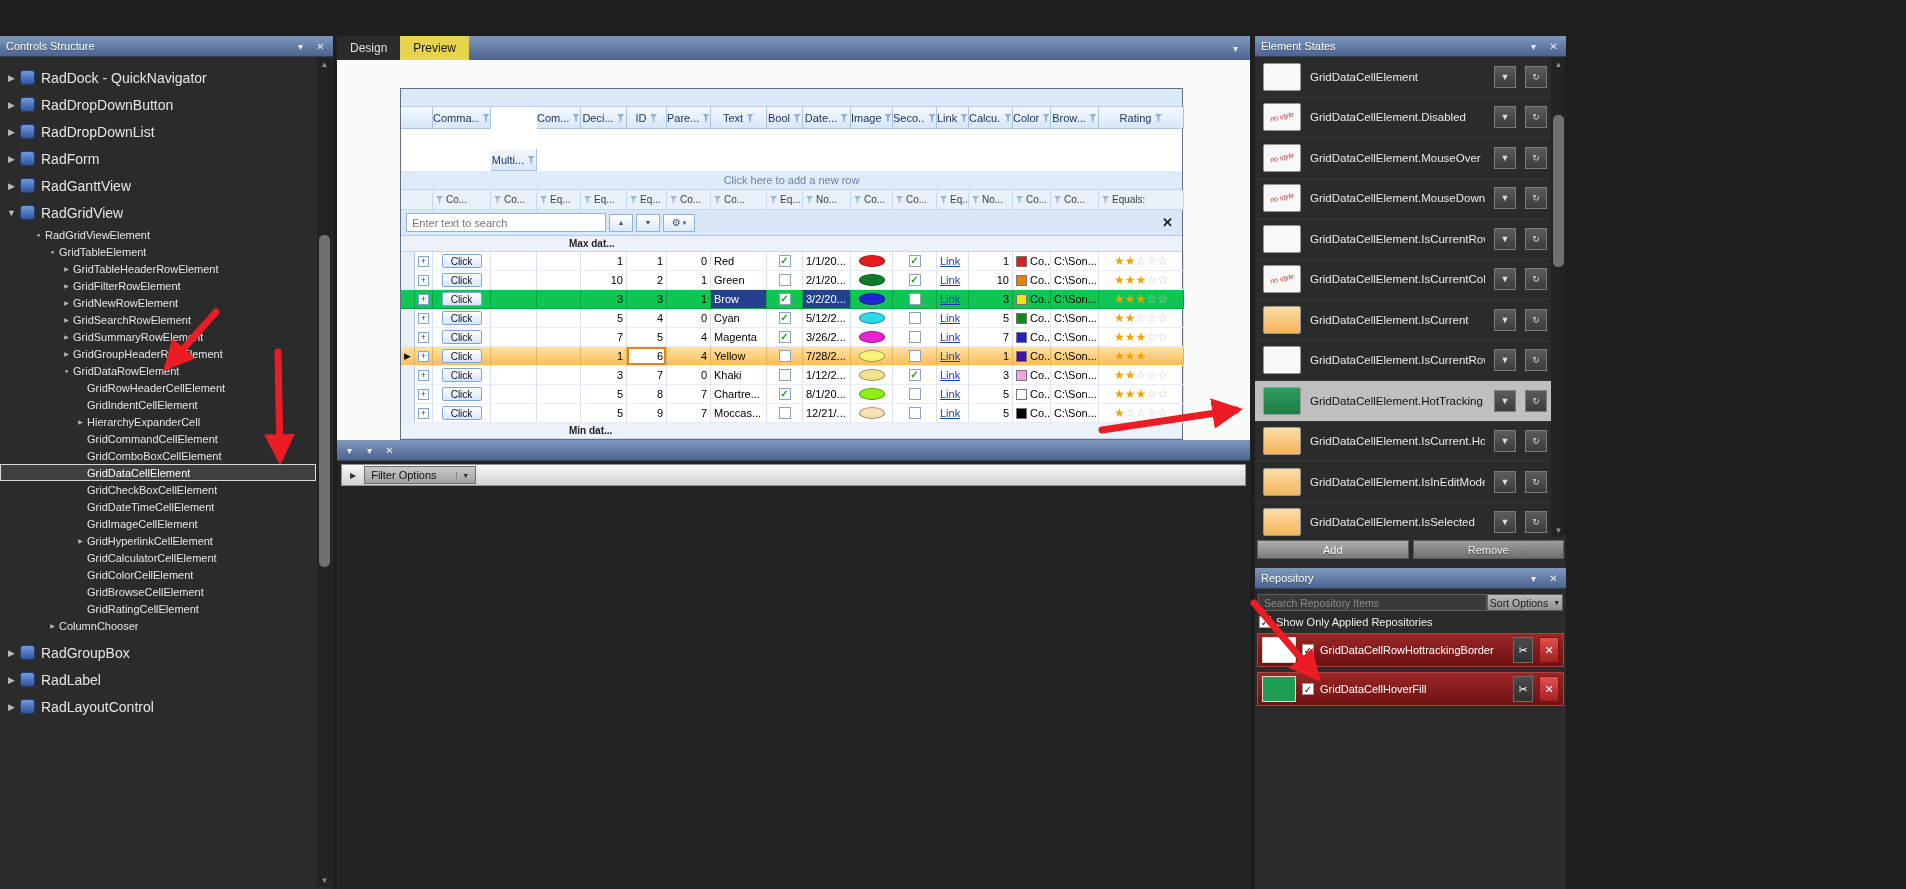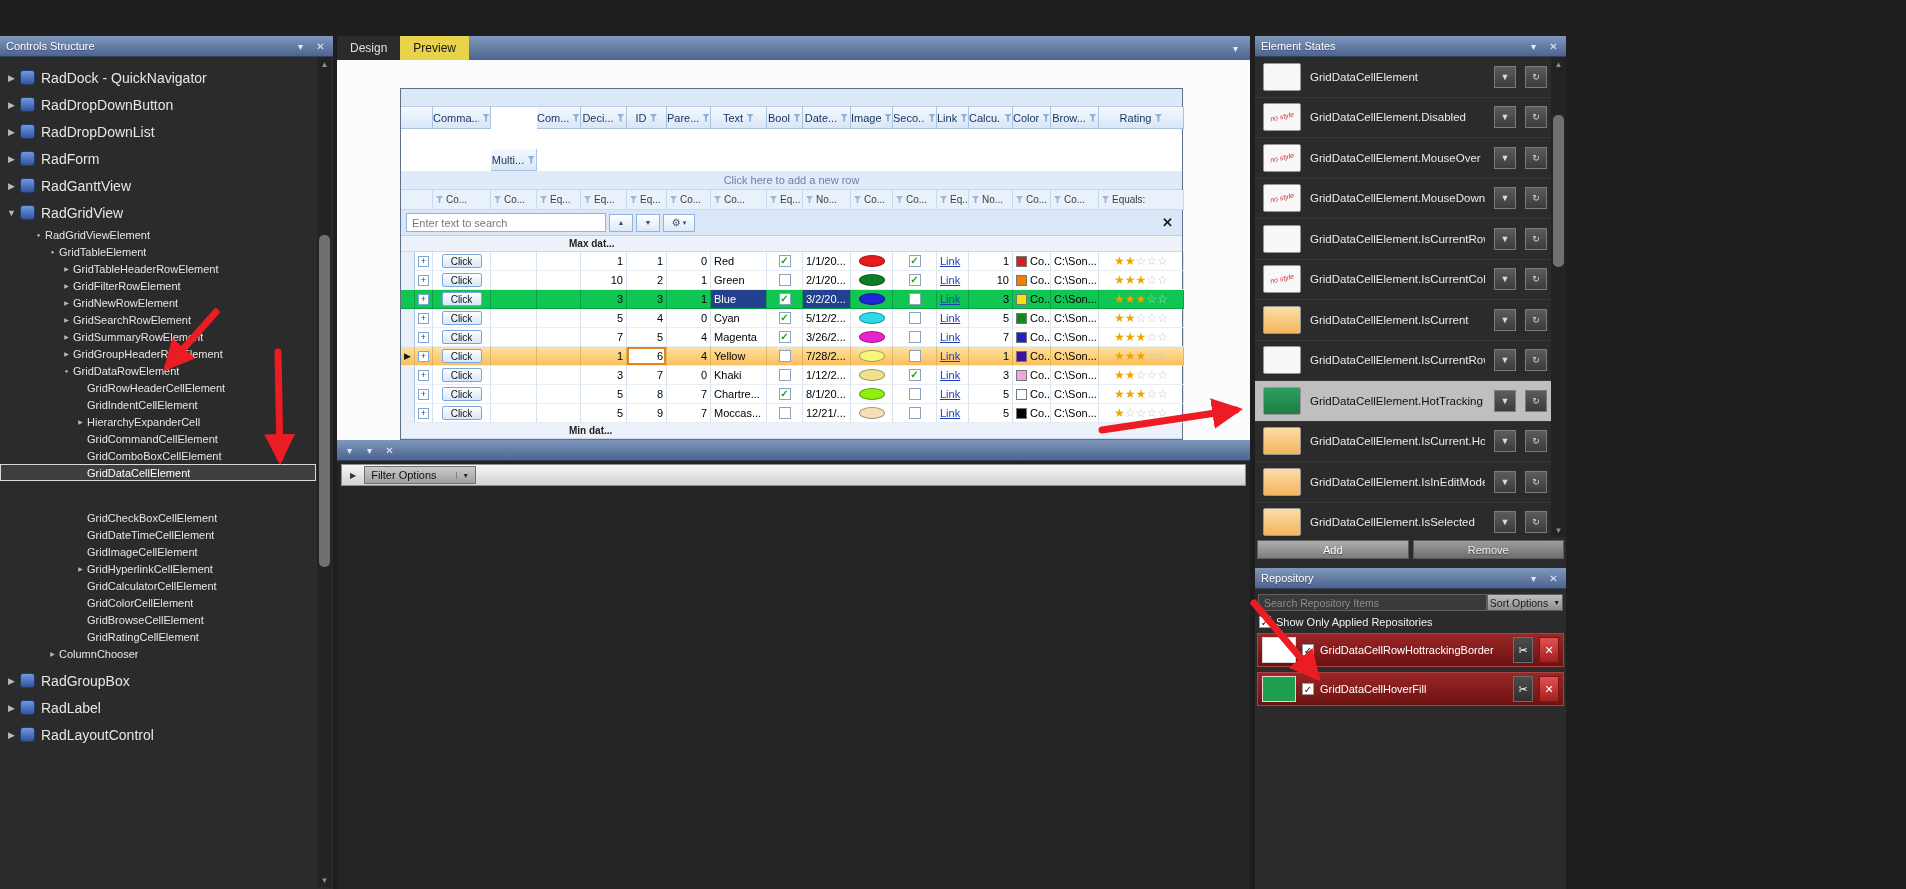--- a/index.html
+++ b/index.html
@@ -230,21 +230,21 @@
           <span class="tlabel">GridCommandCellElement</span>
         </div>
         <div class="trow small" style="padding-left: 74px;">
           <span class="texp"></span>
           <span class="tlabel">GridComboBoxCellElement</span>
         </div>
         <div class="trow small sel" style="padding-left: 74px;">
           <span class="texp"></span>
           <span class="tlabel">GridDataCellElement</span>
         </div>
-        <div class="trow small" style="padding-left: 74px; margin-top: 28px;">
+        <div class="trow small" style="padding-left: 74px;">
           <span class="texp"></span>
           <span class="tlabel">GridCheckBoxCellElement</span>
         </div>
         <div class="trow small" style="padding-left: 74px;">
           <span class="texp"></span>
           <span class="tlabel">GridDateTimeCellElement</span>
         </div>
         <div class="trow small" style="padding-left: 74px;">
           <span class="texp"></span>
           <span class="tlabel">GridImageCellElement</span>
@@ -546,21 +546,21 @@
                 <span class="pbox">+</span>
               </div>
               <div class="gc cell-command" style="width: 58px;">
                 <span class="clickbtn">Click</span>
               </div>
               <div class="gc cell-multi" style="width: 46px;"></div>
               <div class="gc cell-com" style="width: 44px;"></div>
               <div class="gc cell-deci num" style="width: 46px;">3</div>
               <div class="gc cell-id num" style="width: 40px;">3</div>
               <div class="gc cell-pare num" style="width: 44px;">1</div>
-              <div class="gc cell-text" style="width: 56px;">Blue</div>
+              <div class="gc cell-text" style="width: 56px;">Brow</div>
               <div class="gc cell-bool" style="width: 36px;">
                 <span class="cb">✓</span>
               </div>
               <div class="gc cell-date" style="width: 48px;">3/2/20...</div>
               <div class="gc cell-image" style="width: 42px;">
                 <span class="ell" style="background: rgb(32, 38, 216);"></span>
               </div>
               <div class="gc cell-seco" style="width: 44px;">
                 <span class="cb"></span>
               </div>

